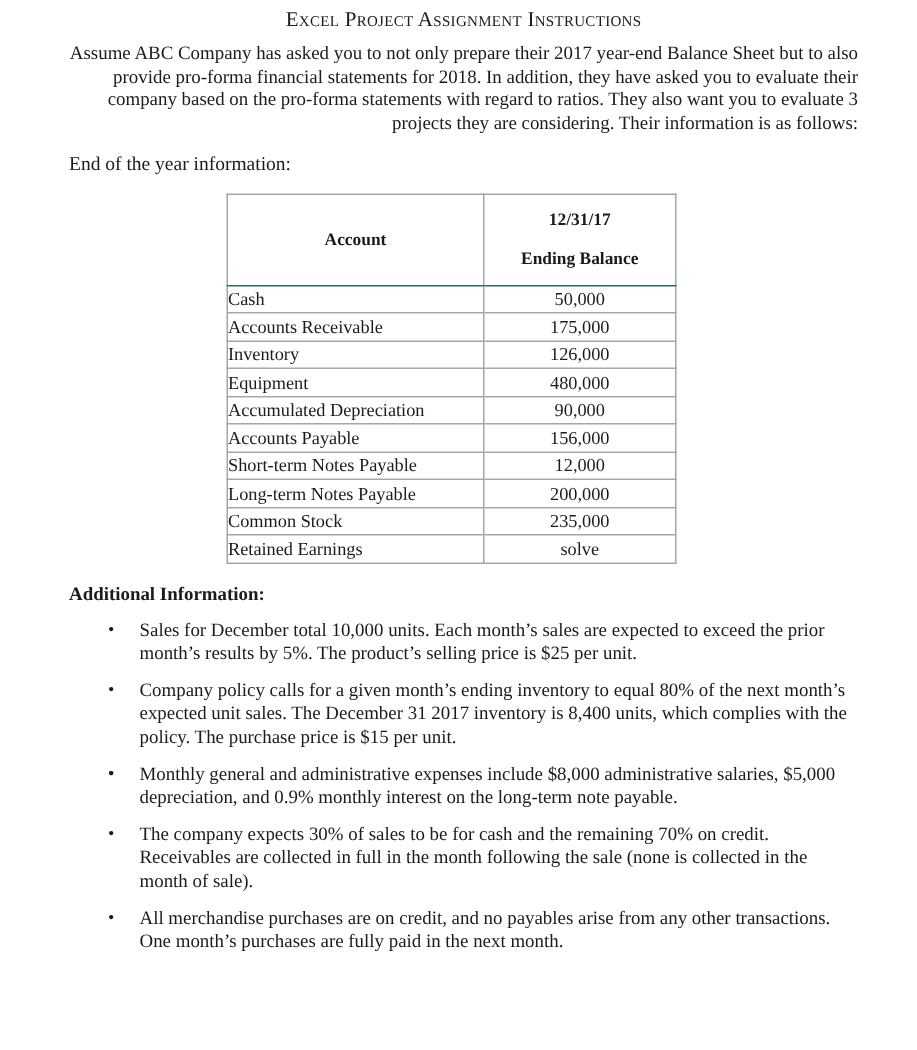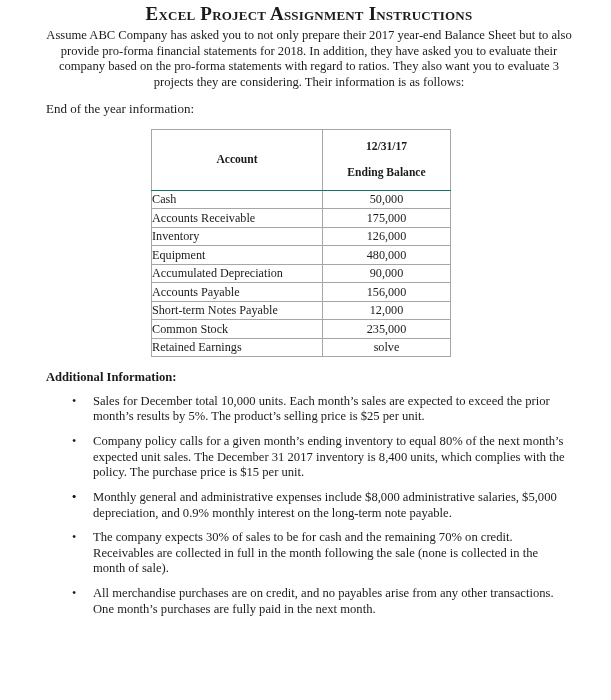--- a/index.html
+++ b/index.html
@@ -18,43 +18,43 @@
   }
   .page {
     position: relative;
     width: 611px;
     height: 700px;
     box-sizing: border-box;
     padding: 0 39px 0 46px;
   }
   .doc-title {
     text-align: center;
-    font-weight: bold;
-    font-size: 19px;
+    font-weight: normal;
+    font-size: 14px;
     font-variant: small-caps;
     letter-spacing: 0.2px;
     margin: 0;
     padding-top: 6px;
     line-height: 15px;
   }
   .section-heading {
     font-weight: bold;
     font-size: 12.4px;
     font-variant: small-caps;
     letter-spacing: 0.2px;
     margin: 0;
     padding-top: 14px;
     line-height: 14px;
   }
   .body-par {
     font-size: 12.6px;
     line-height: 15.6px;
     margin: 0;
     padding-top: 7px;
-    text-align: center;
+    text-align: right;
   }
   .lead-line {
     font-size: 13px;
     line-height: 15.6px;
     margin: 0;
     padding-top: 11px;
   }
   
   .table-wrap {
     padding-top: 12px;
@@ -182,20 +182,24 @@
           </tr>
           <tr>
             <td class="acct-name">Accounts Payable</td>
             <td class="acct-val">156,000</td>
           </tr>
           <tr>
             <td class="acct-name">Short-term Notes Payable</td>
             <td class="acct-val">12,000</td>
           </tr>
           <tr>
+            <td class="acct-name">Long-term Notes Payable</td>
+            <td class="acct-val">200,000</td>
+          </tr>
+          <tr>
             <td class="acct-name">Common Stock</td>
             <td class="acct-val">235,000</td>
           </tr>
           <tr>
             <td class="acct-name">Retained Earnings</td>
             <td class="acct-val">solve</td>
           </tr>
         </tbody>
     </table>
   </div>

